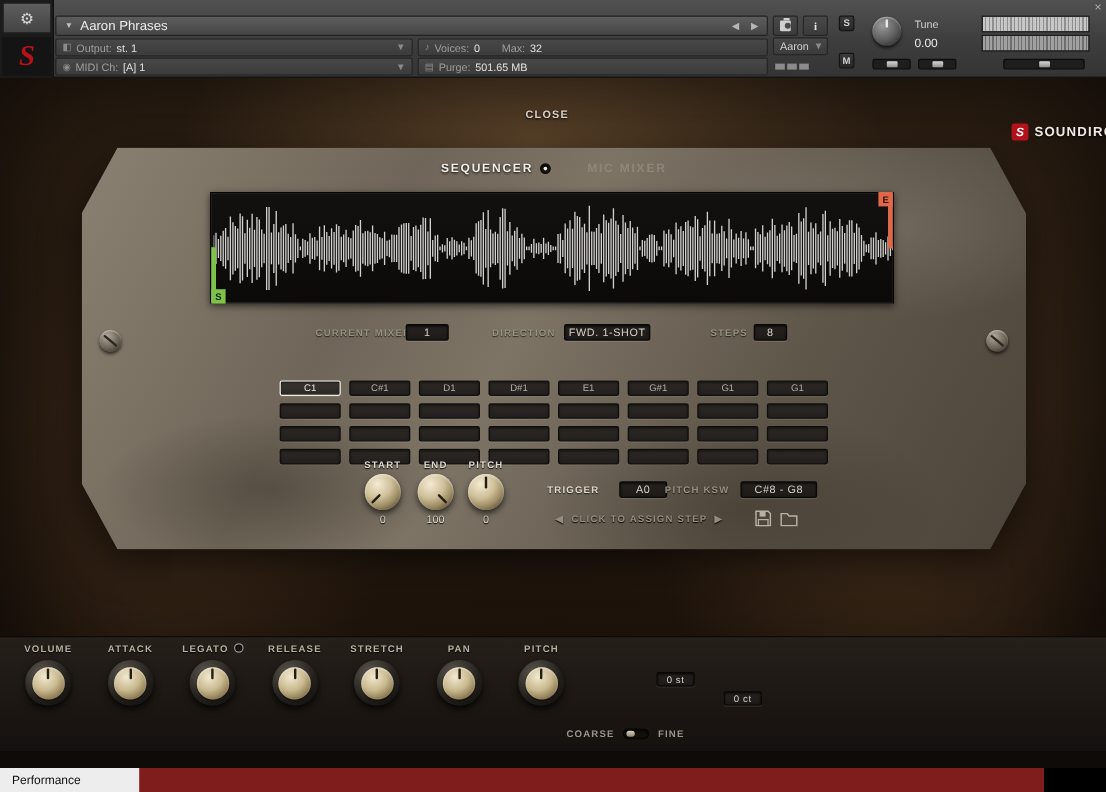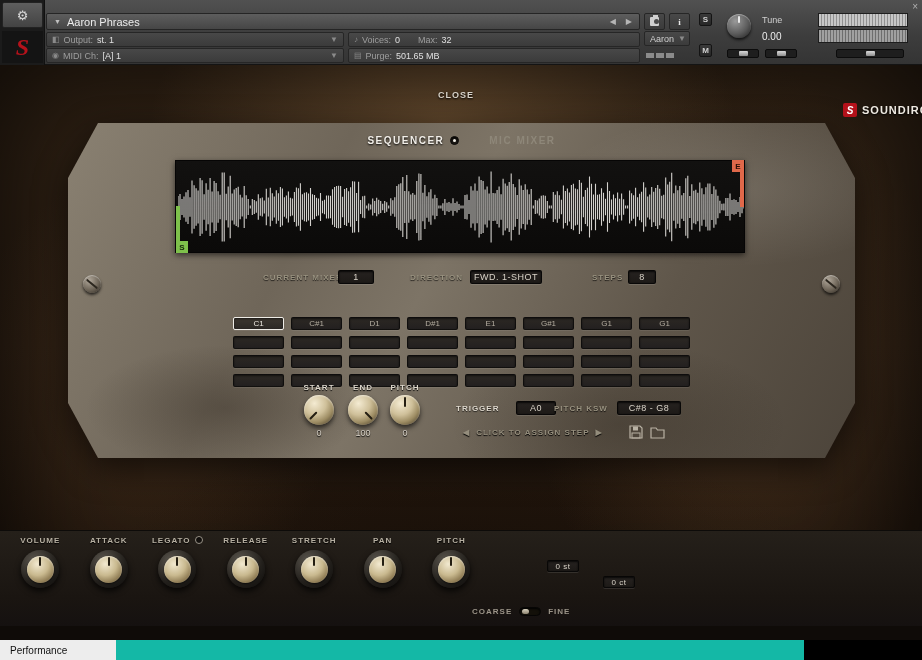--- a/index.html
+++ b/index.html
@@ -151,21 +151,21 @@
   .pitch-box { position:absolute; width:32px; height:12px; font-size:8px; }
   .coarse-row { position:absolute; left:472px; top:607px; display:flex; align-items:center; gap:7px; z-index:21; }
   .coarse-row .tl { font-size:8px; font-weight:bold; letter-spacing:1px; color:#9b9488; }
   .toggle-pill { width:22px; height:9px; border-radius:5px; background:#131009; border:1px solid #060504;
     box-shadow:inset 0 1px 2px #000; position:relative; cursor:pointer; }
   .toggle-pill::after { content:""; position:absolute; left:2px; top:1px; width:7px; height:5px; border-radius:3px;
     background:linear-gradient(#d8d0bd,#8d8470); }
 
   
   .footgap { position:absolute; left:0; top:626px; width:922px; height:14px; background:#0f0b08; }
-  .footer { position:absolute; left:0; top:640px; width:804px; height:20px; background:#14b8a6; z-index:30; }
+  .footer { position:absolute; left:0; top:640px; width:870px; height:20px; background:#7f1d1d; z-index:30; }
   .foot-tab { position:absolute; top:0; height:20px; font-size:10px; display:flex; align-items:center;
     padding:0 10px; cursor:pointer; }
   .foot-tab.active { left:0; width:116px; background:#ededed; color:#101010; }
   .foot-tab.idle { left:118px; width:124px; background:#45413b; color:#d3cfc8; border:1px solid #2a2722; }
 </style>
 </head>
 <body>
 
 <div class="kheader">
   <div class="logo-col">

